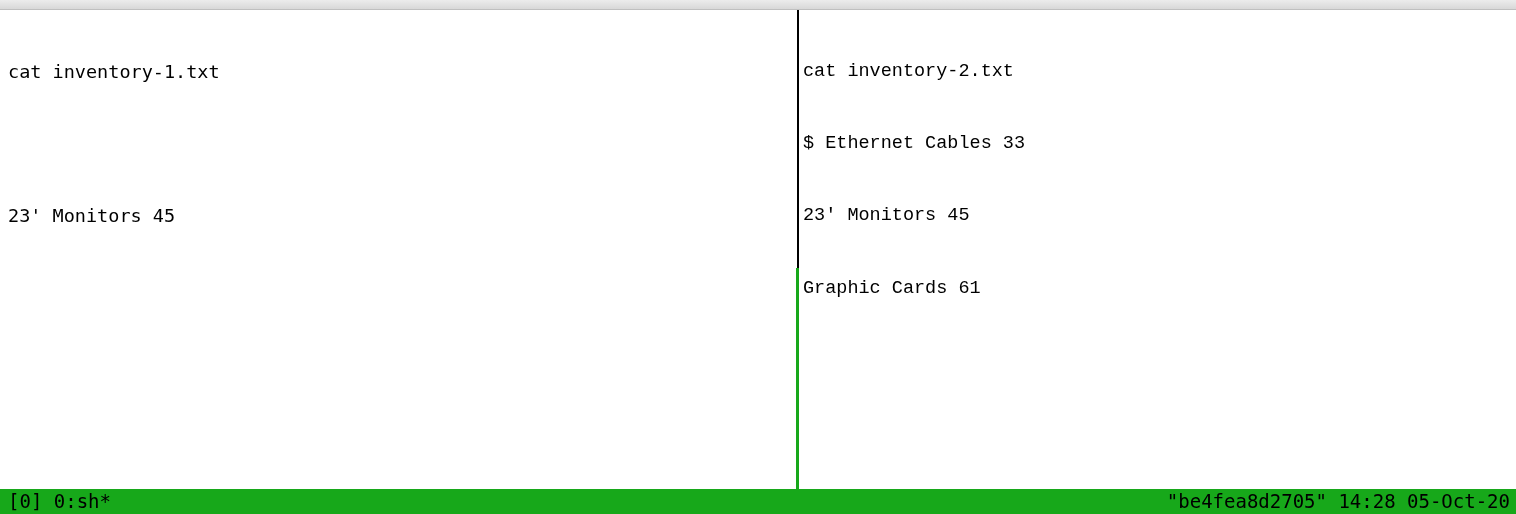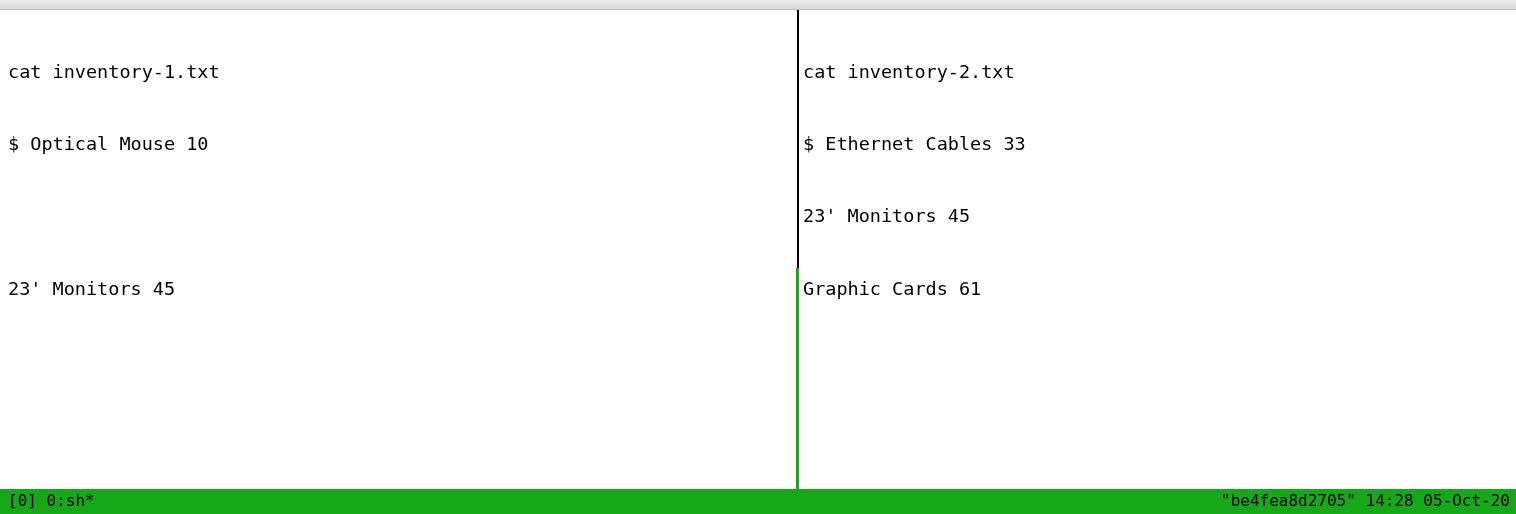--- a/index.html
+++ b/index.html
@@ -58,51 +58,51 @@
       position: absolute;
       top: 258px;
       left: 0;
       width: 3px;
       bottom: 0;
       background: #17a81a;
     }
     .pane-right {
       flex: 1 1 auto;
       padding-left: 4px;
+      font-family: Liberation Mono, monospace;
     }
     .line {
       min-height: 1.3em;
     }
     .statusbar {
       flex: 0 0 auto;
       height: 25px;
       background: #17a81a;
       color: #000000;
       display: flex;
       flex-direction: row;
       align-items: center;
       justify-content: space-between;
       padding: 0 6px 0 8px;
-      font-size: 16px;
+      font-size: 19px;
       white-space: pre;
     }
     .statusbar .right {
       text-align: right;
     }
   </style>
 </head>
 <body>
 
 <div class="titlebar"></div>
 
 <div class="panes">
 
   <div class="pane pane-left">
     <div class="line">cat inventory-1.txt</div>
-    <div class="line">$ Optical Mouse 10</div>
     <div class="line"></div>
     <div class="line">23' Monitors 45</div>
     
     
     
   </div>
 
   <div class="divider">
     <div class="divider-top"></div>
     <div class="divider-bottom"></div>

